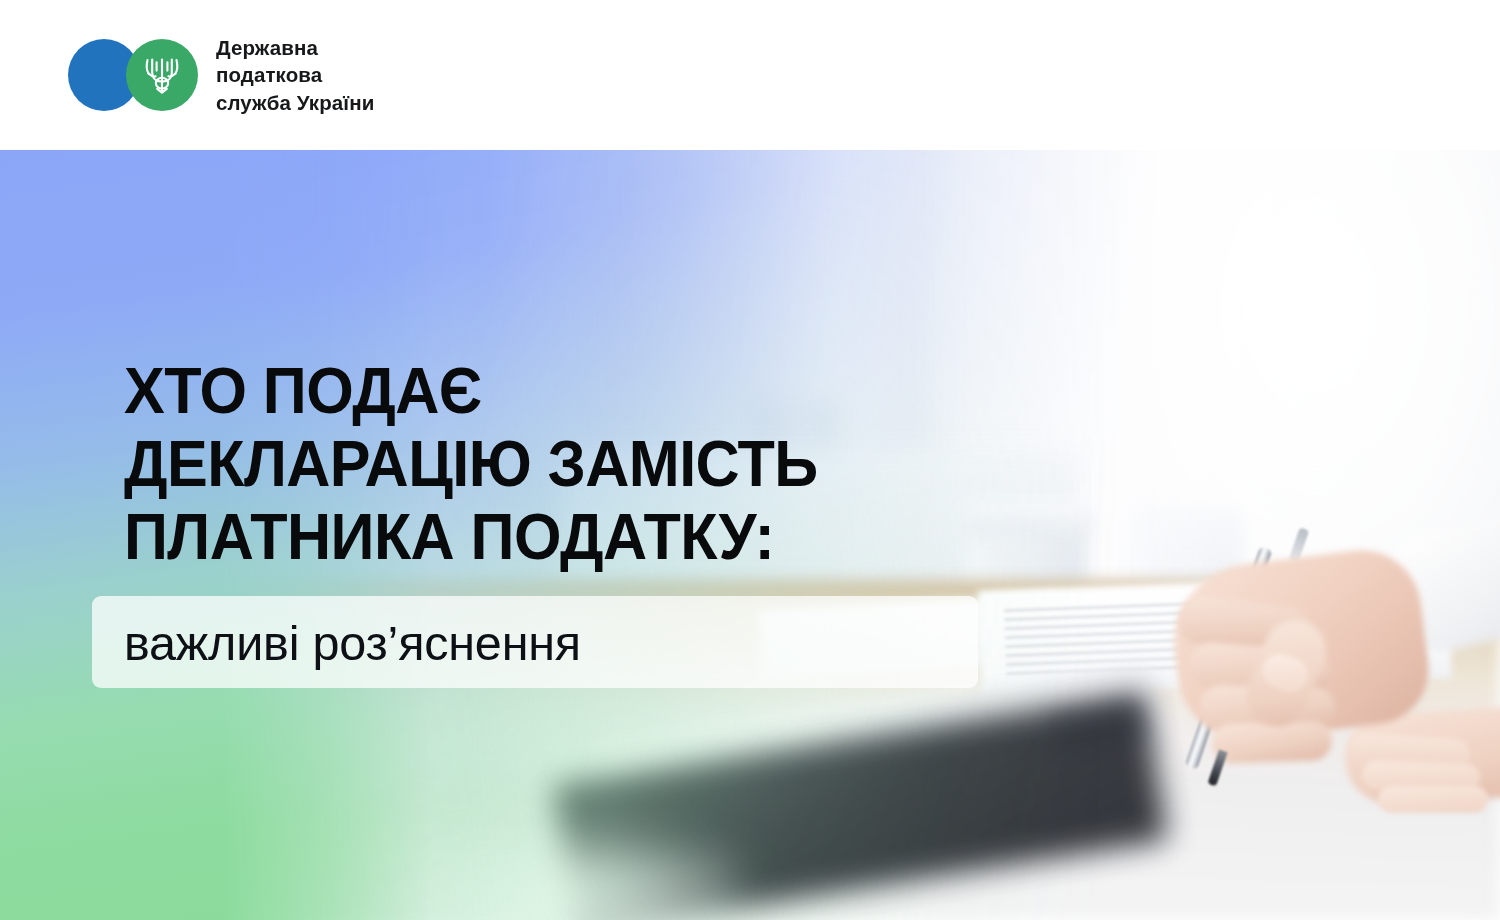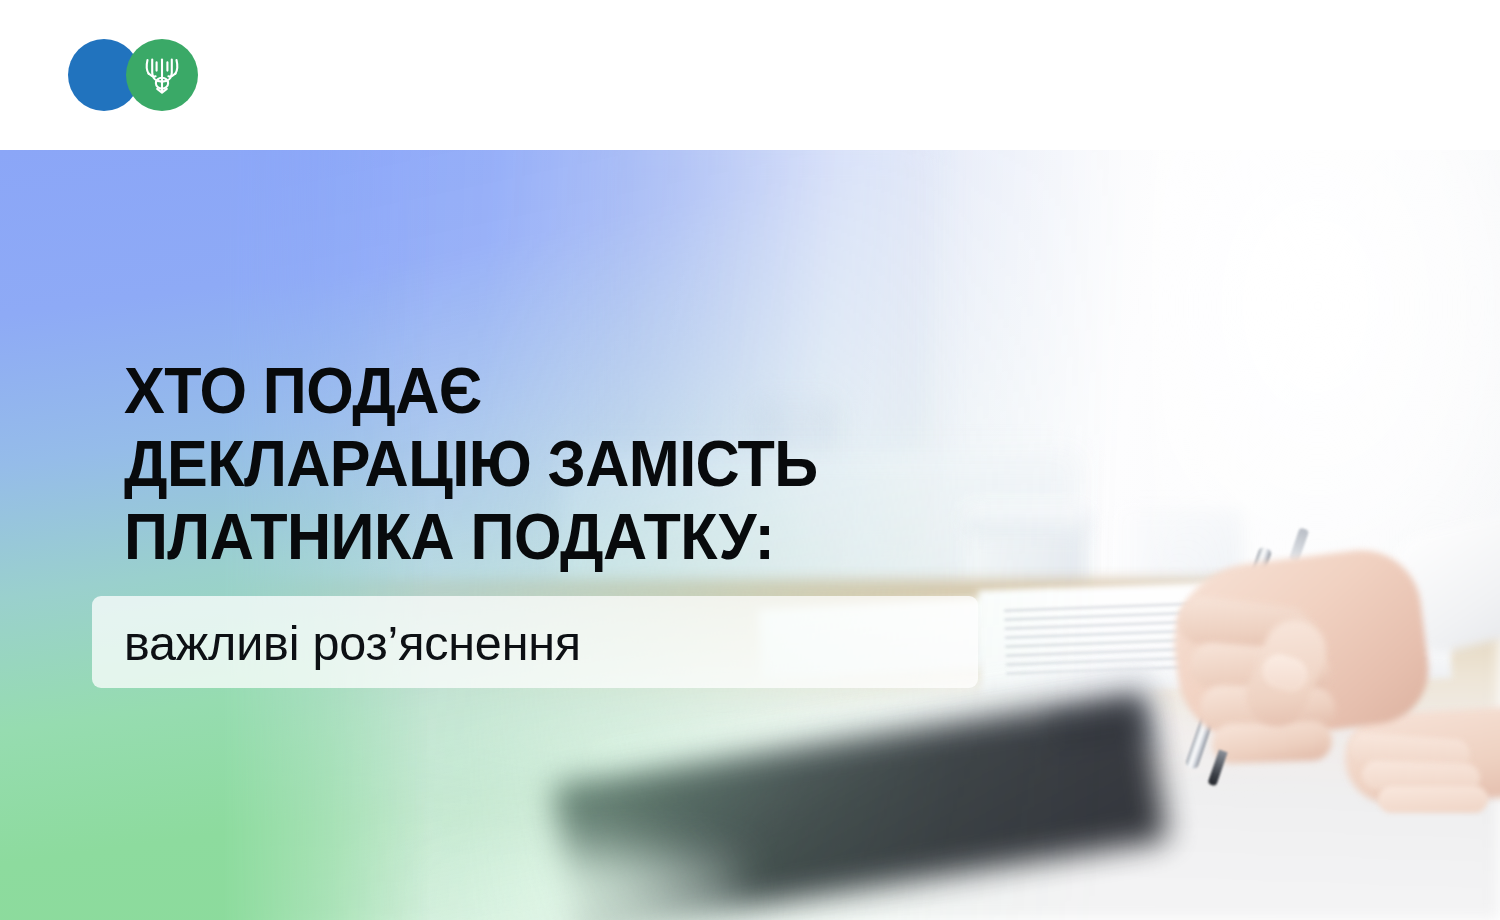--- a/index.html
+++ b/index.html
@@ -339,16 +339,19 @@
             <path d="M50.5 21 C 51.8 26.4 51.3 31.6 49.4 34.6"></path>
             <path d="M22.6 34.6 C 25.4 37.4 27.5 37.9 29.6 37.3"></path>
             <path d="M49.4 34.6 C 46.6 37.4 44.5 37.9 42.4 37.3"></path>
             <ellipse cx="36" cy="44.2" rx="6.1" ry="5.4"></ellipse>
             <path d="M31.2 49.9 L 36 53.6 L 40.8 49.9"></path>
             <path d="M30.6 23.4 V 31.6"></path>
             <path d="M41.4 23.4 V 31.6"></path>
           </g>
         </svg>
       </div>
+      <div class="logo-text">Державна
+податкова
+служба України</div>
     </div>
   </div>
 
 </div>
 
 </body></html>

